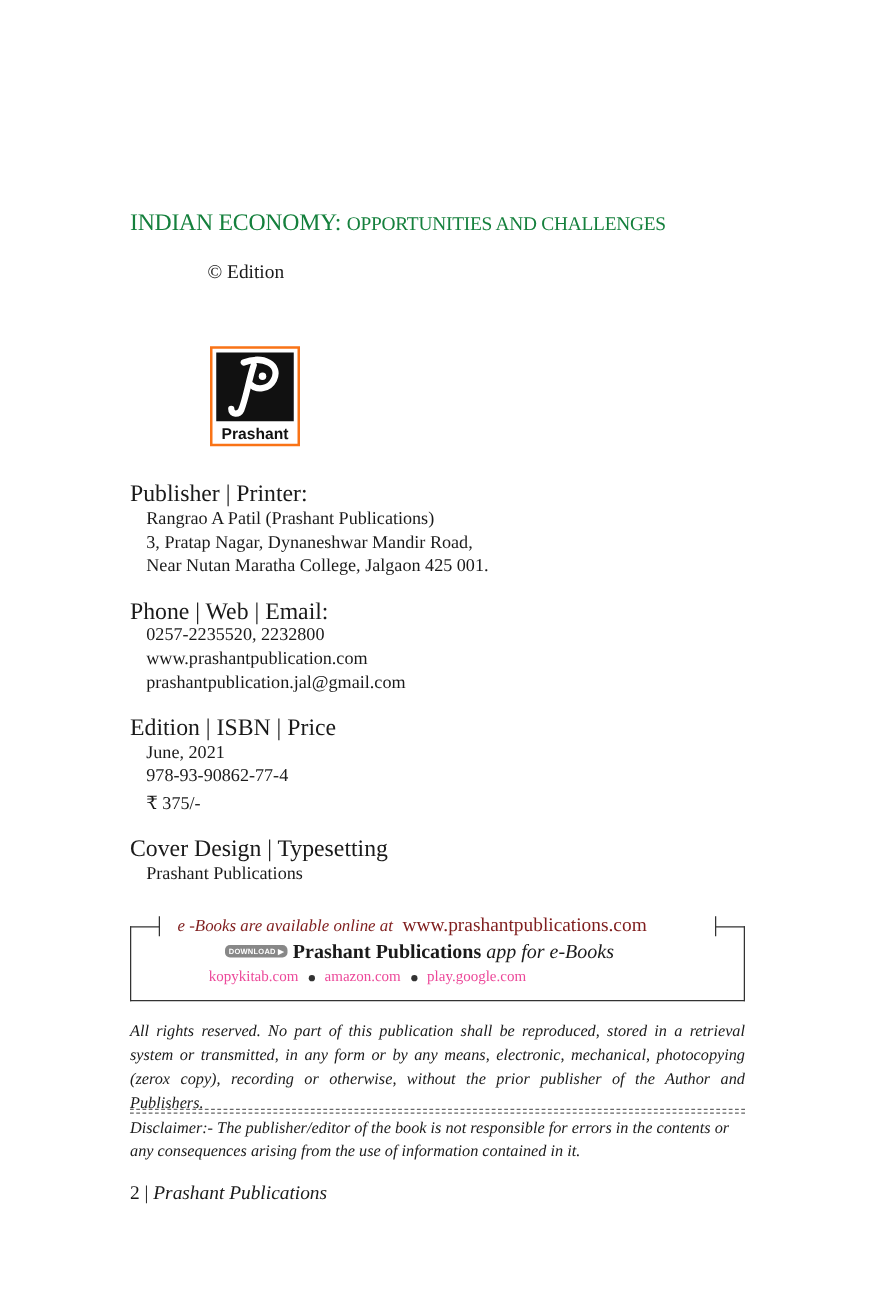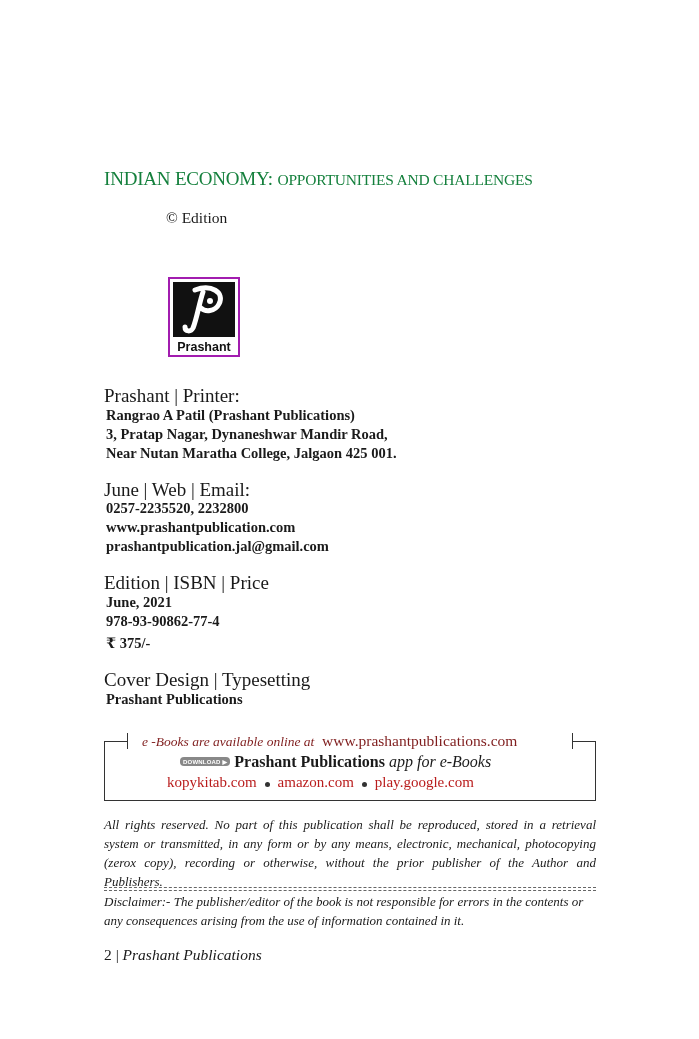--- a/index.html
+++ b/index.html
@@ -1,35 +1,35 @@
 <!DOCTYPE html>
 <html><head>
 <meta charset="utf-8">
 <style>
   html, body { margin:0; padding:0; background:#fff; }
   body { width:699px; height:1039px; position:relative; font-family:"Liberation Serif","DejaVu Serif",serif; color:#1a1a1a; overflow:hidden; }
   .abs { position:absolute; }
   .title { left:104px; top:168px; font-size:19px; color:#15803d; letter-spacing:-0.2px; white-space:nowrap; }
   .title .sub { font-size:15.5px; }
   .reserved { left:166px; top:209px; font-size:15.5px; }
-  .logo { left:168px; top:277px; width:72px; height:80px; border:2px solid #a21caf; box-sizing:border-box; background:#fff;padding-left:44px; }
+  .logo { left:168px; top:277px; width:72px; height:80px; border:2px solid #f97316; box-sizing:border-box; background:#fff;padding-left:44px; }
   .logo .inner { position:absolute; left:3px; top:3px; right:3px; height:55px; background:#111; }
   .logo .word { position:absolute; left:0; right:0; bottom:1px; text-align:center; font-family:"Liberation Sans",sans-serif; font-weight:bold; font-size:12.5px; color:#111; }
   .sec-h { font-size:19px; left:104px; white-space:nowrap; }
-  .sec-l { font-size:14.5px; left:106px; white-space:nowrap; line-height:19.5px;font-weight:bold; }
+  .sec-l { font-size:14.5px; left:117px; white-space:nowrap; line-height:19.5px; }
   .ebox { left:104px; top:741px; width:492px; height:60px; border:1.5px solid #333; border-top:none; box-sizing:border-box; }
   .ebox .tl { position:absolute; left:-1px; top:0; width:24px; border-top:1.5px solid #333; }
   .ebox .tlv { position:absolute; left:22px; top:-8px; height:16px; border-left:1.5px solid #333; }
   .ebox .tr { position:absolute; right:-1px; top:0; width:24px; border-top:1.5px solid #333; }
   .ebox .trv { position:absolute; right:22px; top:-8px; height:16px; border-left:1.5px solid #333; }
   .eline1 { left:142px; top:732px; white-space:nowrap; font-size:15.5px; color:#7f1d1d; }
   .eline1 i { font-size:13.5px; }
   .eline2 { left:180px; top:753px; white-space:nowrap; font-size:16px; }
   .dl { display:inline-block; background:#888; color:#fff; font-family:"Liberation Sans",sans-serif; font-size:6px; font-weight:bold; padding:1px 3px; border-radius:4px; vertical-align:3px; margin-right:4px; letter-spacing:0.2px; }
-  .eline3 { left:167px; top:774px; white-space:nowrap; font-size:15px; color:#b91c1c; }
+  .eline3 { left:167px; top:774px; white-space:nowrap; font-size:12px; color:#ec4899; }
   .dot { display:inline-block; width:5px; height:5px; border-radius:50%; background:#333; vertical-align:0px; margin:0 8px; }
   .rights { left:104px; top:815px; width:492px; font-size:13px; font-style:italic; line-height:19px; text-align:justify; }
   .wavy { left:104px; top:887px; width:492px; height:4px; border-top:1px dashed #666; border-bottom:1px dashed #666; box-sizing:border-box; }
   .disc { left:104px; top:892px; width:492px; font-size:13px; font-style:italic; line-height:19px; }
   .footer { left:104px; top:946px; font-size:15.5px; white-space:nowrap; }
 </style>
 </head>
 <body>
 
 <div class="abs title"><span>INDIAN ECONOMY:</span> <span class="sub">OPPORTUNITIES AND CHALLENGES</span></div>
@@ -39,26 +39,26 @@
 <div class="abs logo">
   <div class="inner">
     <svg width="62" height="55" viewBox="0 0 62 55">
       <path d="M22 8 C38 2, 52 10, 46 22 C42 30, 32 30, 28 26 M30 10 C26 22, 24 36, 20 46 C18 50, 12 50, 12 45" stroke="#fff" stroke-width="5" fill="none" stroke-linecap="round"></path>
       <circle cx="37" cy="19" r="3" fill="#fff"></circle>
     </svg>
   </div>
   <div class="word">Prashant</div>
 </div>
 
-<div class="abs sec-h" style="top:385px">Prashant | Printer:</div>
+<div class="abs sec-h" style="top:385px">Publisher | Printer:</div>
 <div class="abs sec-l" style="top:406px">Rangrao A Patil (Prashant Publications)</div>
 <div class="abs sec-l" style="top:425px">3, Pratap Nagar, Dynaneshwar Mandir Road,</div>
 <div class="abs sec-l" style="top:444px">Near Nutan Maratha College, Jalgaon 425 001.</div>
 
-<div class="abs sec-h" style="top:479px">June | Web | Email:</div>
+<div class="abs sec-h" style="top:479px">Phone | Web | Email:</div>
 <div class="abs sec-l" style="top:499px">0257-2235520, 2232800</div>
 <div class="abs sec-l" style="top:518px">www.prashantpublication.com</div>
 <div class="abs sec-l" style="top:537px">prashantpublication.jal@gmail.com</div>
 
 <div class="abs sec-h" style="top:572px">Edition | ISBN | Price</div>
 <div class="abs sec-l" style="top:593px">June, 2021</div>
 <div class="abs sec-l" style="top:612px">978-93-90862-77-4</div>
 <div class="abs sec-l" style="top:634px">₹ 375/-</div>
 
 <div class="abs sec-h" style="top:669px">Cover Design | Typesetting</div>

